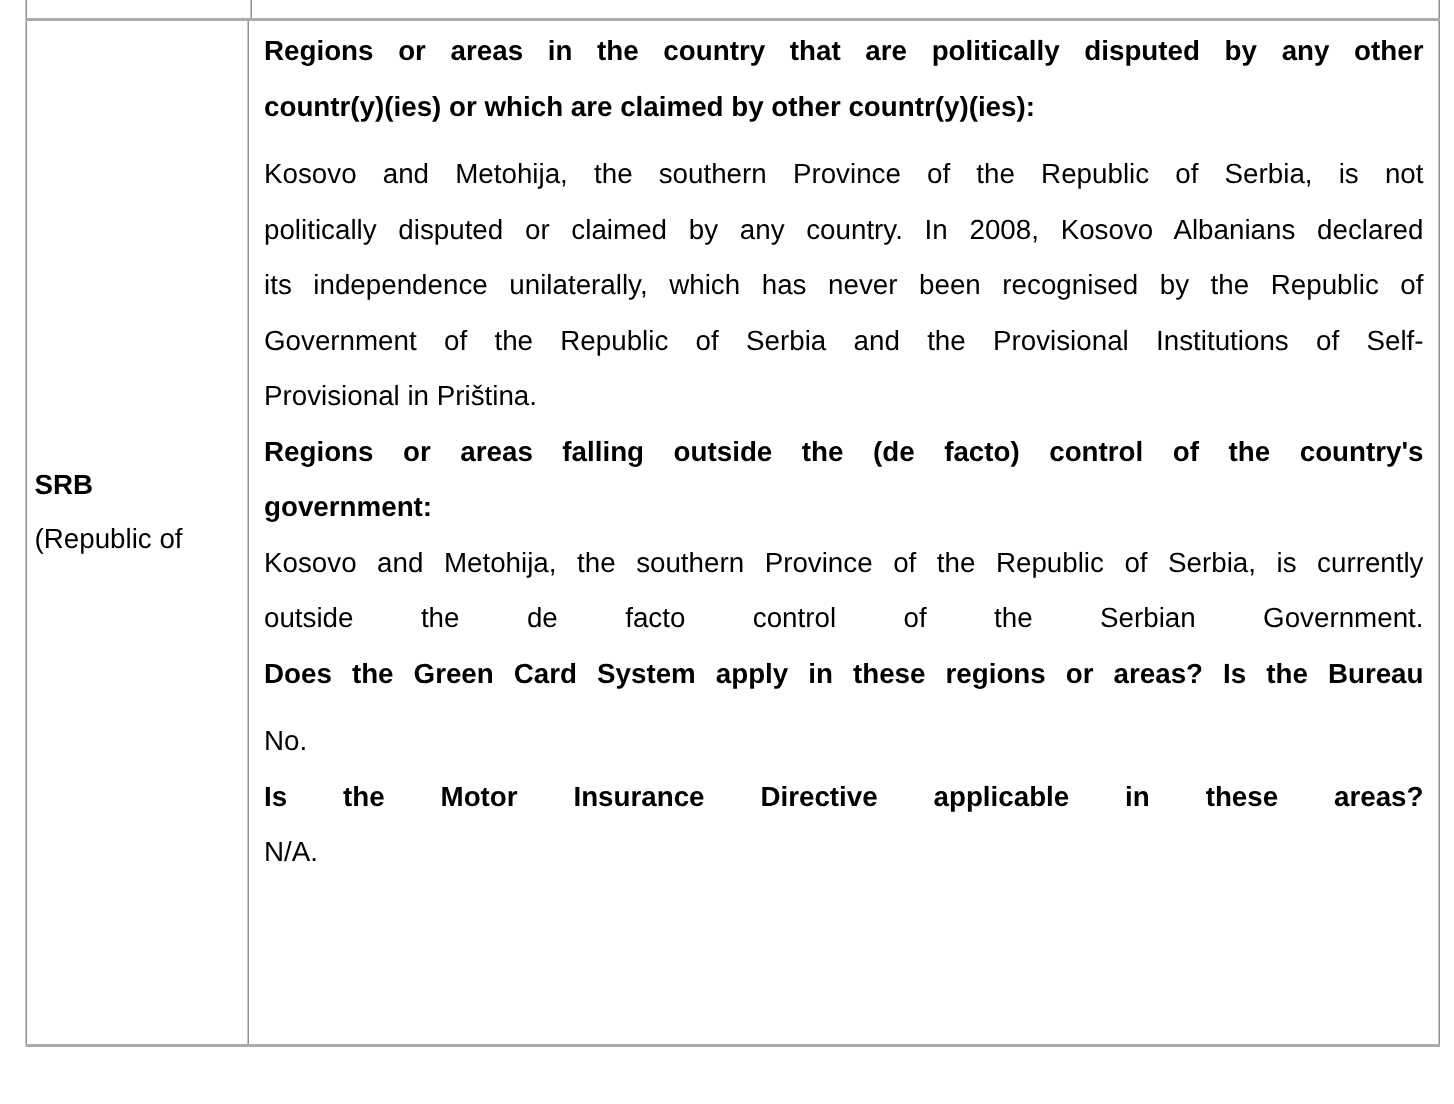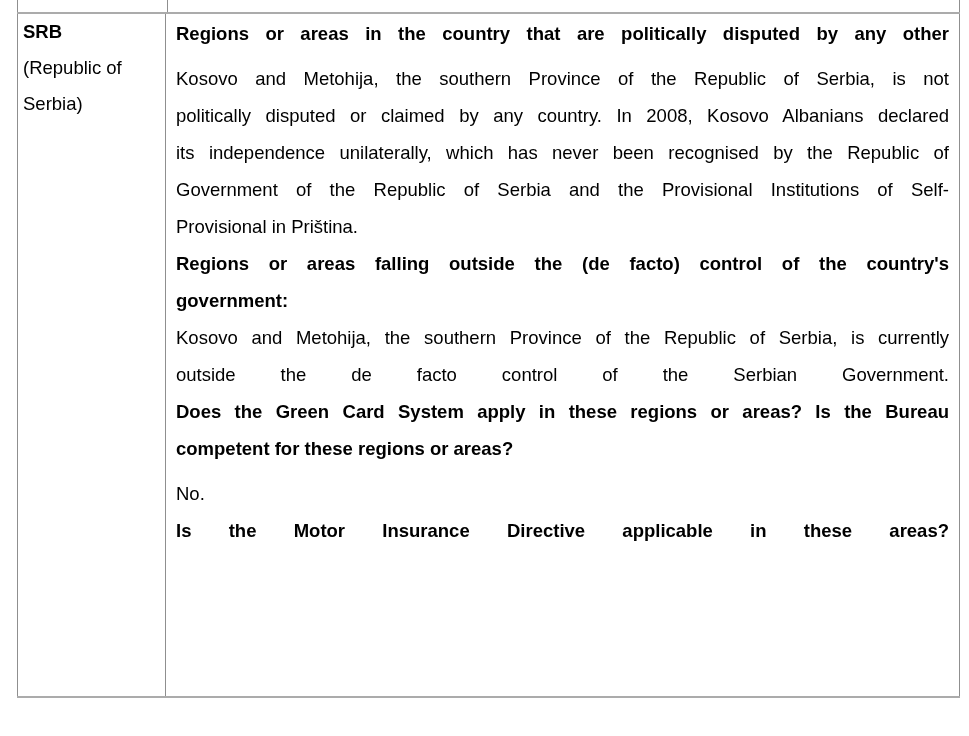--- a/index.html
+++ b/index.html
@@ -37,21 +37,21 @@
   }
   .cell-right {
     box-sizing: border-box;
     border-right: 1px solid #8f8f8f;
     flex: 1 1 auto;
     min-width: 0;
   }
   .row-main .cell-left {
     display: flex;
     flex-direction: column;
-    justify-content: flex-start;
+    justify-content: center;
     padding: 0 4px 28px 5px;
     font-size: 18.5px;
     line-height: 36px;
   }
   .row-main .cell-right {
     padding: 1px 10px 10px 10px;
     font-size: 18.5px;
     line-height: 37px;
   }
   .country-code { font-weight: 700; }
@@ -72,35 +72,35 @@
 
     <div class="t-row row-empty">
       <div class="cell-left"></div>
       <div class="cell-right"></div>
     </div>
 
     <div class="t-row row-main">
       <div class="cell-left">
         <div class="country-code">SRB</div>
         <div>(Republic of</div>
-        <div>Serbia)</div>
       </div>
       <div class="cell-right">
 
       <div class="line b s">Regions or areas in the country that are politically disputed by any other</div>
+          <div class="line b">countr(y)(ies) or which are claimed by other countr(y)(ies):</div>
           <div class="line s gap-sm">Kosovo and Metohija, the southern Province of the Republic of Serbia, is not</div>
           <div class="line s">politically disputed or claimed by any country. In 2008, Kosovo Albanians declared</div>
           <div class="line s">its independence unilaterally, which has never been recognised by the Republic of</div>
           <div class="line s">Government of the Republic of Serbia and the Provisional Institutions of Self-</div>
           <div class="line">Provisional in Priština.</div>
           <div class="line b s gap-md">Regions or areas falling outside the (de facto) control of the country's</div>
           <div class="line b">government:</div>
           <div class="line s">Kosovo and Metohija, the southern Province of the Republic of Serbia, is currently</div>
           <div class="line s">outside the de facto control of the Serbian Government.</div>
           <div class="line b s">Does the Green Card System apply in these regions or areas? Is the Bureau</div>
-          <div class="line b">competent for these regions or areas?</div>
           <div class="line gap-sm">No.</div>
           <div class="line b s">Is the Motor Insurance Directive applicable in these areas?</div>
+          <div class="line">N/A.</div>
         </div>
     </div>
 
   </div>
 </div>
 
 </body></html>

